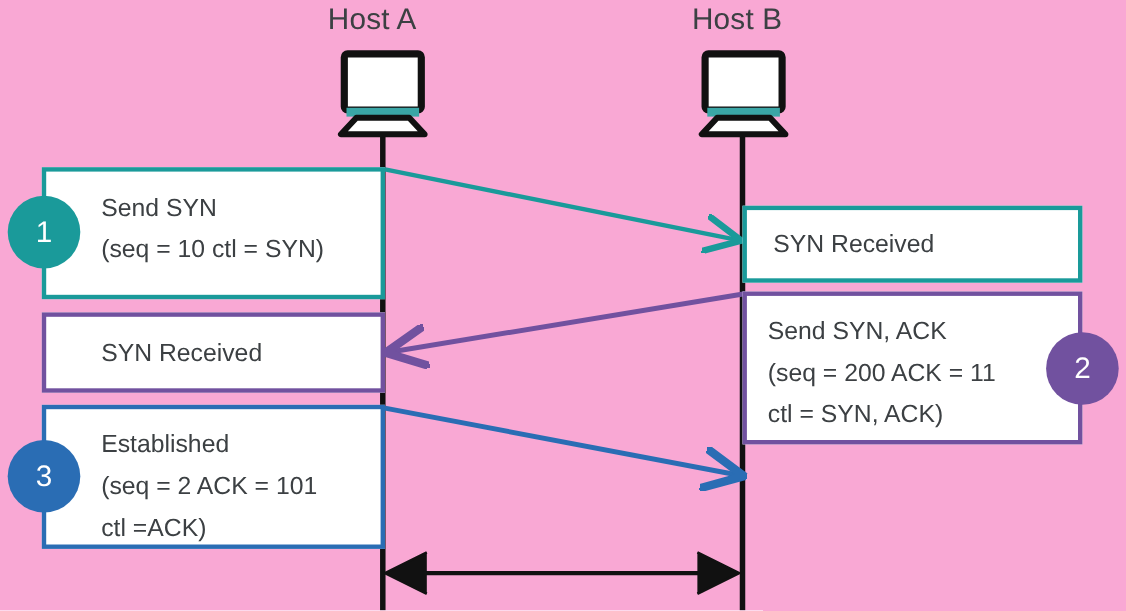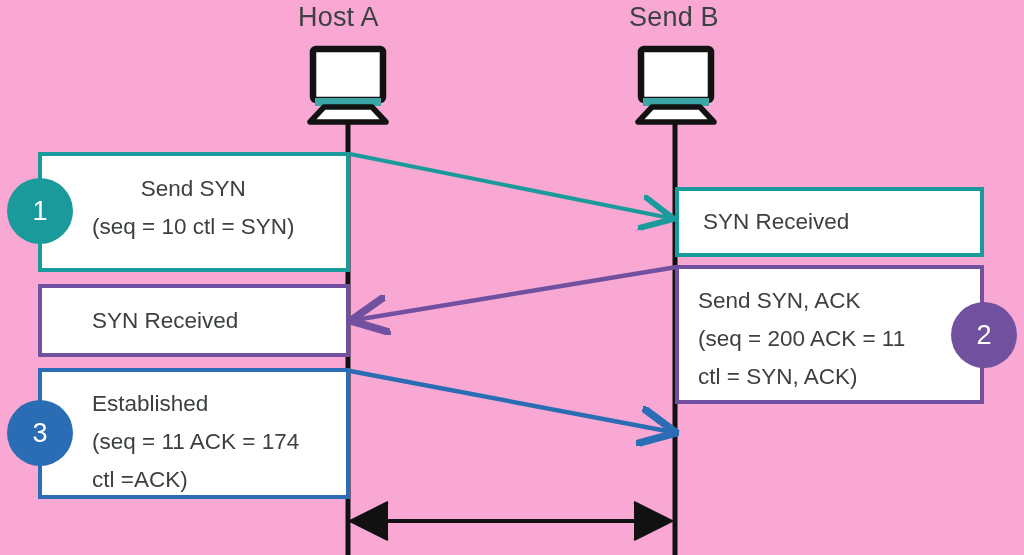--- a/index.html
+++ b/index.html
@@ -60,21 +60,21 @@
     font-family: "Liberation Sans", sans-serif;
   }
 
   
   #box-send-syn      { left: 38px;  top: 152px; width: 312px; height: 120px; border-width: 4px; }
   #box-syn-recv-a    { left: 38px;  top: 284px; width: 312px; height: 73px;  border-width: 4px; }
   #box-established   { left: 38px;  top: 368px; width: 312px; height: 131px; border-width: 4px; }
   #box-syn-recv-b    { left: 675px; top: 187px; width: 309px; height: 70px;  border-width: 4px; }
   #box-send-syn-ack  { left: 675px; top: 265px; width: 309px; height: 139px; border-width: 4px; }
 
-  #txt-send-syn     { left: 92px;  top: 170px; text-align: center; }
+  #txt-send-syn     { left: 92px;  top: 170px; }
   #txt-syn-recv-a   { left: 92px;  top: 302px; }
   #txt-established  { left: 92px;  top: 385px; }
   #txt-syn-recv-b   { left: 703px; top: 203px; }
   #txt-send-syn-ack { left: 698px; top: 282px; }
 
   #circle-1 { left: 7px;   top: 178px; width: 66px; height: 66px; }
   #circle-3 { left: 7px;   top: 400px; width: 66px; height: 66px; }
   #circle-2 { left: 951px; top: 302px; width: 66px; height: 66px; }
 </style>
 </head>
@@ -125,33 +125,33 @@
     <line x1="350" y1="154" x2="670" y2="218" stroke="#1a9a9a" stroke-width="4" marker-end="url(#ah-teal)"></line>
 
     <line x1="677" y1="267" x2="355" y2="320" stroke="#71519f" stroke-width="4.5" marker-end="url(#ah-purple)"></line>
 
     <line x1="350" y1="371" x2="672" y2="432" stroke="#2a6db4" stroke-width="4.5" marker-end="url(#ah-blue)"></line>
 
     <line x1="356" y1="521" x2="668" y2="521" stroke="#111111" stroke-width="4" marker-start="url(#ah-black-start)" marker-end="url(#ah-black-end)"></line>
   </svg>
 
   <div class="host-label" id="host-a-label">Host A</div>
-  <div class="host-label" id="host-b-label">Send B</div>
+  <div class="host-label" id="host-b-label">Host B</div>
 
   <div class="state-box" id="box-send-syn" style="border-color:#1a9a9a;"></div>
   <div class="state-box" id="box-syn-recv-a" style="border-color:#71519f;"></div>
   <div class="state-box" id="box-established" style="border-color:#2a6db4;"></div>
   <div class="state-box" id="box-syn-recv-b" style="border-color:#1a9a9a;"></div>
   <div class="state-box" id="box-send-syn-ack" style="border-color:#71519f;"></div>
 
   <div class="box-text" id="txt-send-syn">Send SYN
 (seq = 10 ctl = SYN)</div>
   <div class="box-text" id="txt-syn-recv-a">SYN Received</div>
   <div class="box-text" id="txt-established">Established
-(seq = 11 ACK = 174
+(seq = 2 ACK = 101
 ctl =ACK)</div>
   <div class="box-text" id="txt-syn-recv-b">SYN Received</div>
   <div class="box-text" id="txt-send-syn-ack">Send SYN, ACK
 (seq = 200 ACK = 11
 ctl = SYN, ACK)</div>
 
   <div class="step-circle" id="circle-1" style="background:#1a9a9a;">1</div>
   <div class="step-circle" id="circle-2" style="background:#71519f;">2</div>
   <div class="step-circle" id="circle-3" style="background:#2a6db4;">3</div>
 

